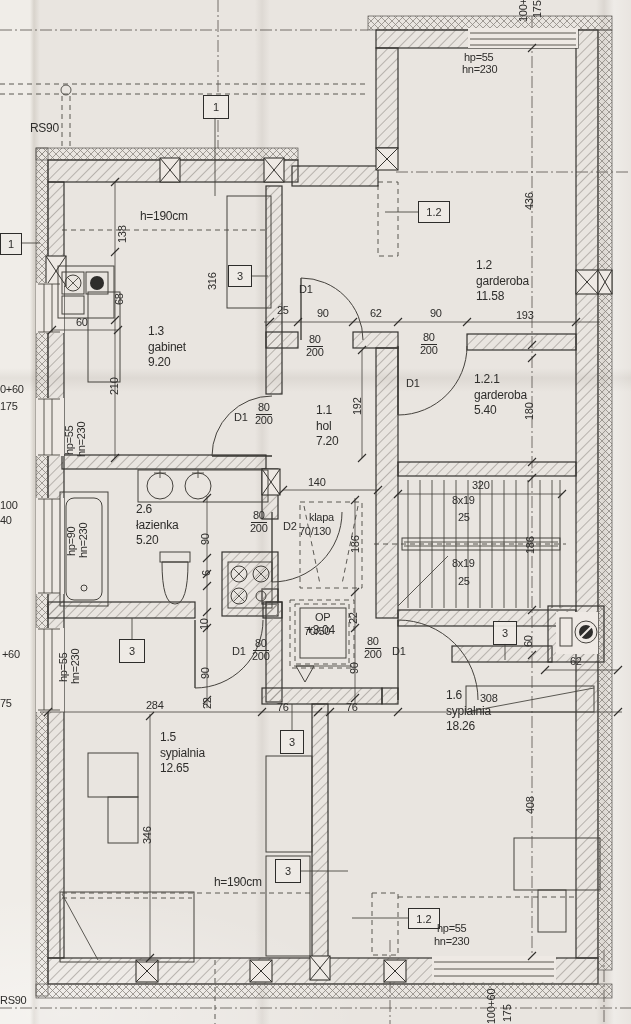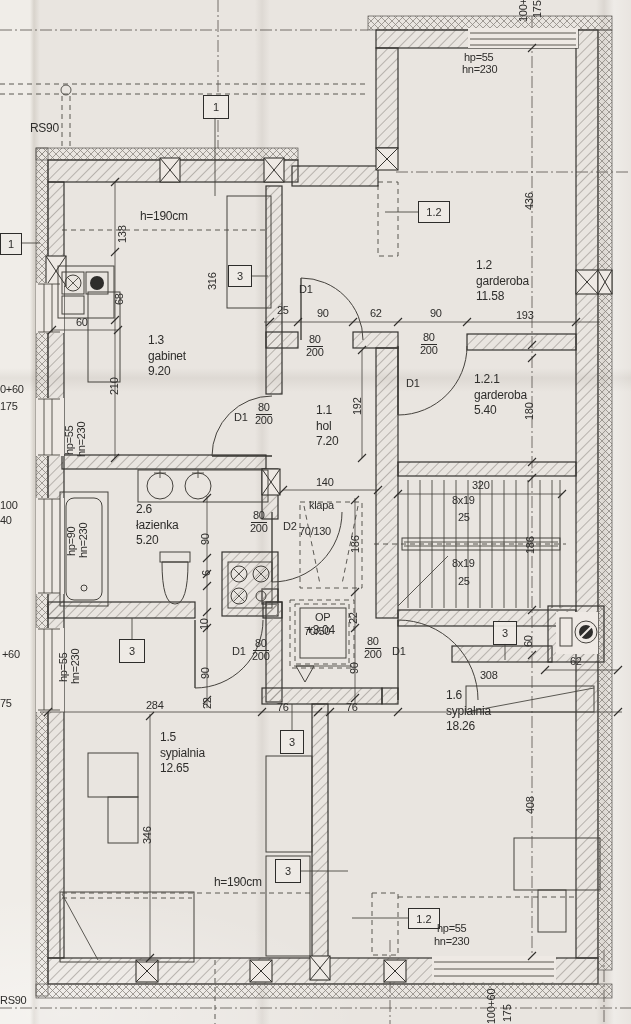--- a/index.html
+++ b/index.html
@@ -409,21 +409,21 @@
     <line class="tl" x1="250" y1="276" x2="268" y2="276"></line>
     <line class="tl" x1="132" y1="618" x2="132" y2="640"></line>
     <line class="tl" x1="292" y1="704" x2="292" y2="731"></line>
     <line class="tl" x1="505" y1="643" x2="505" y2="660"></line>
     <line class="tl" x1="300" y1="871" x2="348" y2="871"></line>
     <line class="tl" x1="385" y1="212" x2="418" y2="212"></line>
     <line class="tl" x1="352" y1="918" x2="408" y2="918"></line>
   </g>
 </svg>
 
-<div class="room" style="left:148px;top:333px">
+<div class="room" style="left:148px;top:324px">
   <div>1.3</div>
   <div>gabinet</div>
   <div>9.20</div>
 </div>
 <div class="room" style="left:316px;top:403px">
   <div>1.1</div>
   <div>hol</div>
   <div>7.20</div>
 </div>
 <div class="room" style="left:476px;top:258px">
@@ -478,21 +478,21 @@
     </div>
 <div class="refbox" style="left:408px;top:908px;width:30px;height:19px">
       <span>1.2</span>
     </div>
 
 <span class="lbl s12" style="left:30px;top:122px">RS90</span>
 <span class="lbl" style="left:0px;top:995px">RS90</span>
 <span class="lbl s12" style="left:140px;top:210px">h=190cm</span>
 <span class="lbl s12" style="left:214px;top:876px">h=190cm</span>
 <span class="lbl s12" style="left:306px;top:624px">+3.04</span>
-<span class="lbl" style="left:309px;top:500px">klapa</span>
+<span class="lbl" style="left:309px;top:512px">klapa</span>
 <span class="lbl" style="left:299px;top:526px">70/130</span>
 <span class="lbl" style="left:315px;top:612px">OP</span>
 <span class="lbl" style="left:304px;top:626px">70/50</span>
 
 <span class="lbl" style="left:464px;top:52px">hp=55</span>
 <span class="lbl" style="left:462px;top:64px">hn=230</span>
 <span class="lbl v" style="left:64px;top:455px">hp=55</span>
 <span class="lbl v" style="left:76px;top:457px">hn=230</span>
 <span class="lbl v" style="left:66px;top:556px">hp=90</span>
 <span class="lbl v" style="left:78px;top:558px">hn=230</span>
@@ -537,25 +537,25 @@
 <span class="lbl" style="left:458px;top:512px">25</span>
 <span class="lbl" style="left:452px;top:558px">8x19</span>
 <span class="lbl" style="left:458px;top:576px">25</span>
 
 <span class="lbl" style="left:76px;top:317px">60</span>
 <span class="lbl" style="left:277px;top:305px">25</span>
 <span class="lbl" style="left:317px;top:308px">90</span>
 <span class="lbl" style="left:370px;top:308px">62</span>
 <span class="lbl" style="left:430px;top:308px">90</span>
 <span class="lbl" style="left:516px;top:310px">193</span>
-<span class="lbl" style="left:316px;top:477px">140</span>
+<span class="lbl" style="left:308px;top:477px">140</span>
 <span class="lbl" style="left:146px;top:700px">284</span>
 <span class="lbl" style="left:277px;top:702px">76</span>
 <span class="lbl" style="left:346px;top:702px">76</span>
-<span class="lbl" style="left:480px;top:670px">308</span>
+<span class="lbl" style="left:480px;top:693px">308</span>
 <span class="lbl" style="left:570px;top:656px">62</span>
 
 <span class="lbl v" style="left:117px;top:243px">138</span>
 <span class="lbl v" style="left:207px;top:290px">316</span>
 <span class="lbl v" style="left:114px;top:305px">68</span>
 <span class="lbl v" style="left:109px;top:395px">210</span>
 <span class="lbl v" style="left:524px;top:210px">436</span>
 <span class="lbl v" style="left:524px;top:420px">180</span>
 <span class="lbl v" style="left:352px;top:415px">192</span>
 <span class="lbl v" style="left:525px;top:554px">186</span>

